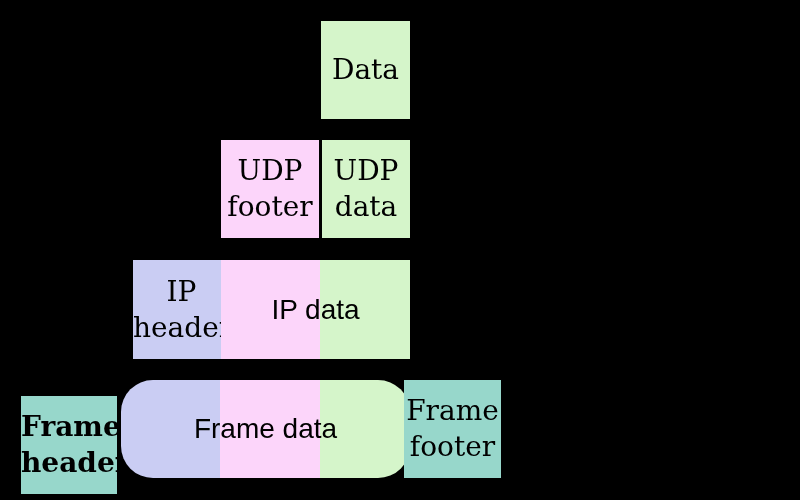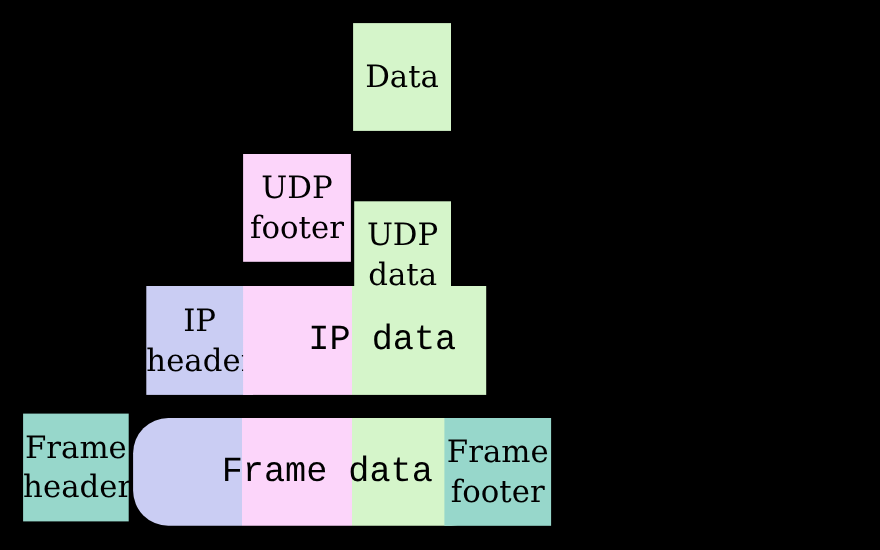--- a/index.html
+++ b/index.html
@@ -23,54 +23,53 @@
     color: var(--label_text, #000000);
     font-family: "DejaVu Serif", serif;
     font-size: 28px;
     line-height: 1.28;
   }
   .box .label {
     display: block;
     width: 100%;
   }
   .sans {
-    font-family: Liberation Mono, monospace;
-    font-size: 32px;
-    padding-left: 32px;
+    font-family: Liberation Sans, sans-serif;
+    font-size: 28px;
   }
   
   .box-data {
     left: 321px; top: 21px; width: 89px; height: 98px;
     background: var(--box_green);
   }
   
   .box-udp-header {
     left: 221px; top: 140px; width: 98px; height: 98px;
     background: var(--box_pink);
   }
   .box-udp-data {
     left: 322px; top: 140px; width: 88px; height: 98px;
     background: var(--box_green);
-    margin-top: 43px;
   }
   
   .box-ip-header {
     left: 133px; top: 260px; width: 97px; height: 99px;
     background: var(--box_lavender);
   }
   .box-ip-data {
     left: 221px; top: 260px; width: 189px; height: 99px;
     background: linear-gradient(to right,
       var(--box_pink) 0px, var(--box_pink) 99px,
       var(--box_green) 99px, var(--box_green) 100%);
   }
   
   .box-frame-header {
-    left: 21px; top: 376px; width: 96px; height: 98px;
+    left: 21px; top: 396px; width: 96px; height: 98px;
     background: var(--box_teal);
+    font-weight: bold;
   }
   .box-frame-data {
     left: 121px; top: 380px; width: 289px; height: 98px;
     background: linear-gradient(to right,
       var(--box_lavender) 0px, var(--box_lavender) 99px,
       var(--box_pink) 99px, var(--box_pink) 199px,
       var(--box_green) 199px, var(--box_green) 100%);
     border-radius: 32px;
   }
   .box-frame-footer {

